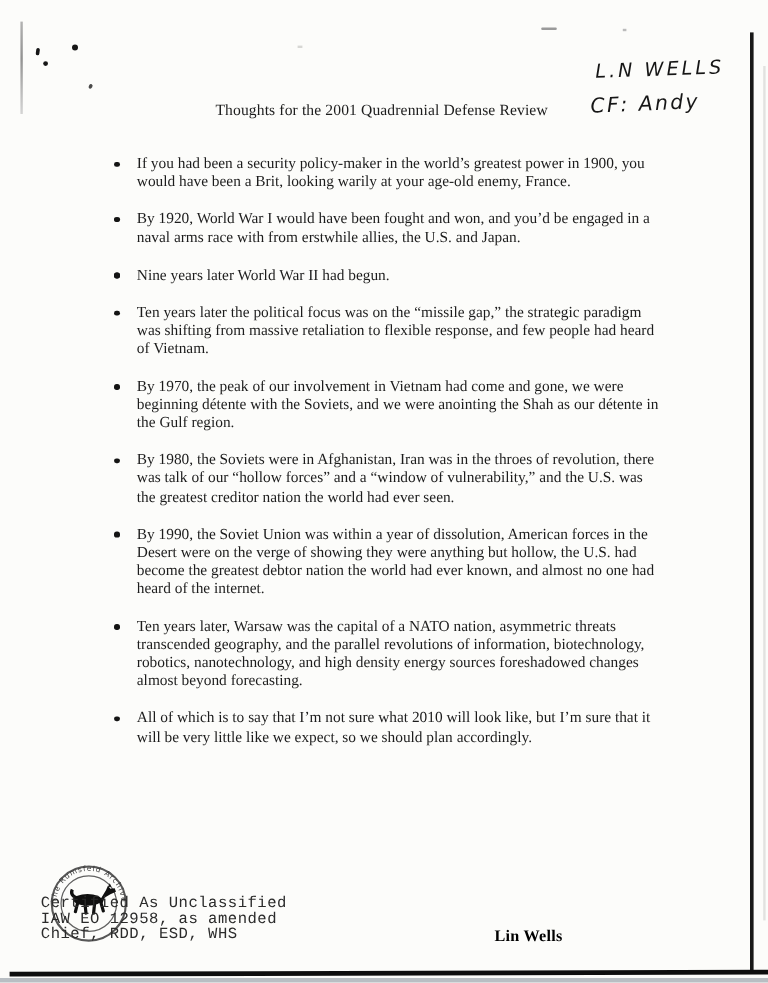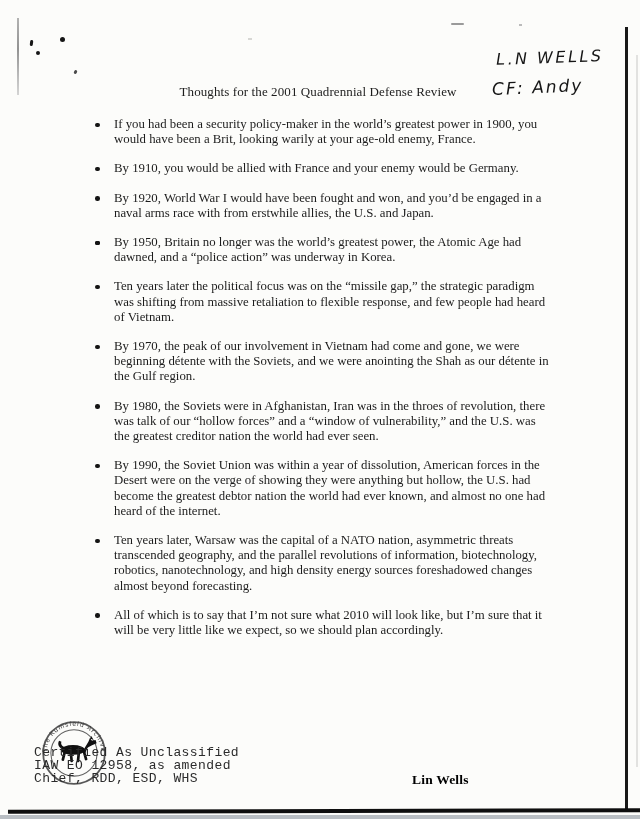--- a/index.html
+++ b/index.html
@@ -35,21 +35,21 @@
     font-style:italic;color:#161616;white-space:nowrap;}
   .hand1{left:496px;top:48px;font-size:16px;letter-spacing:2.5px;transform:rotate(-2deg);font-weight:500;}
   .hand2{left:492px;top:77px;font-size:17px;letter-spacing:2px;transform:rotate(-2.5deg);font-weight:500;}
 
   
   .title{position:absolute;left:92px;top:84px;width:452px;text-align:center;
     font-size:13px;letter-spacing:.1px;}
 
   
   .bullets{position:absolute;left:114px;top:113px;width:440px;margin:0;padding:0;list-style:none;}
-  .bullets li{position:relative;margin:4px 0 14px 0;font-size:12.8px;line-height:15.2px;}
+  .bullets li{position:relative;margin:16px 0 14px 0;font-size:12.8px;line-height:15.2px;}
   .bullets .marker{position:absolute;left:-19px;top:5.5px;width:4.5px;height:4.5px;
     border-radius:50%;background:#141414;}
 
   
   .stamp{position:absolute;left:38px;top:718px;width:72px;height:72px;}
   .cert{position:absolute;left:34px;top:746px;font-family:"Liberation Mono", monospace;
     font-size:13px;line-height:13px;letter-spacing:.4px;color:#2b2b2b;white-space:nowrap;}
   .signature{position:absolute;left:412px;top:772px;font-size:13.5px;font-weight:600;
     letter-spacing:.2px;color:#000000;}
 </style>
@@ -71,24 +71,24 @@
   <div class="bottom-line"></div>
   <div class="bottom-strip"></div>
 
   <div class="handwrite hand1">L.N WELLS</div>
   <div class="handwrite hand2">CF: Andy</div>
 
   <div class="title">Thoughts for the 2001 Quadrennial Defense Review</div>
 
   <ul class="bullets">
     <li><span class="marker"></span><span>If you had been a security policy-maker in the world’s greatest power in 1900, you would have been a Brit, looking warily at your age-old enemy, France.</span></li>
-    <li><span class="marker"></span><span>By 1910, you would be allied with France and your enemy would be Germany.</span></li>
+    <li><span class="marker"></span></li>
     <li><span class="marker"></span><span>By 1920, World War I would have been fought and won, and you’d be engaged in a naval arms race with from erstwhile allies, the U.S. and Japan.</span></li>
     <li><span class="marker"></span></li>
-    <li><span class="marker"></span><span>By 1950, Britain no longer was the world’s greatest power, the Atomic Age had dawned, and a “police action” was underway in Korea.</span></li>
+    <li><span class="marker"></span><span>Nine years later World War II had begun.</span></li>
     <li><span class="marker"></span><span>Ten years later the political focus was on the “missile gap,” the strategic paradigm was shifting from massive retaliation to flexible response, and few people had heard of Vietnam.</span></li>
     <li><span class="marker"></span><span>By 1970, the peak of our involvement in Vietnam had come and gone, we were beginning détente with the Soviets, and we were anointing the Shah as our détente in the Gulf region.</span></li>
     <li><span class="marker"></span><span>By 1980, the Soviets were in Afghanistan, Iran was in the throes of revolution, there was talk of our “hollow forces” and a “window of vulnerability,” and the U.S. was the greatest creditor nation the world had ever seen.</span></li>
     <li><span class="marker"></span><span>By 1990, the Soviet Union was within a year of dissolution, American forces in the Desert were on the verge of showing they were anything but hollow, the U.S. had become the greatest debtor nation the world had ever known, and almost no one had heard of the internet.</span></li>
     <li><span class="marker"></span><span>Ten years later, Warsaw was the capital of a NATO nation, asymmetric threats transcended geography, and the parallel revolutions of information, biotechnology, robotics, nanotechnology, and high density energy sources foreshadowed changes almost beyond forecasting.</span></li>
     <li><span class="marker"></span><span>All of which is to say that I’m not sure what 2010 will look like, but I’m sure that it will be very little like we expect, so we should plan accordingly.</span></li>
   </ul>
 
   <svg class="stamp" viewBox="0 0 70 70">
     <circle cx="35" cy="34" r="30" fill="none" stroke="#3a3a3a" stroke-width="1.7" opacity="0.85"></circle>

